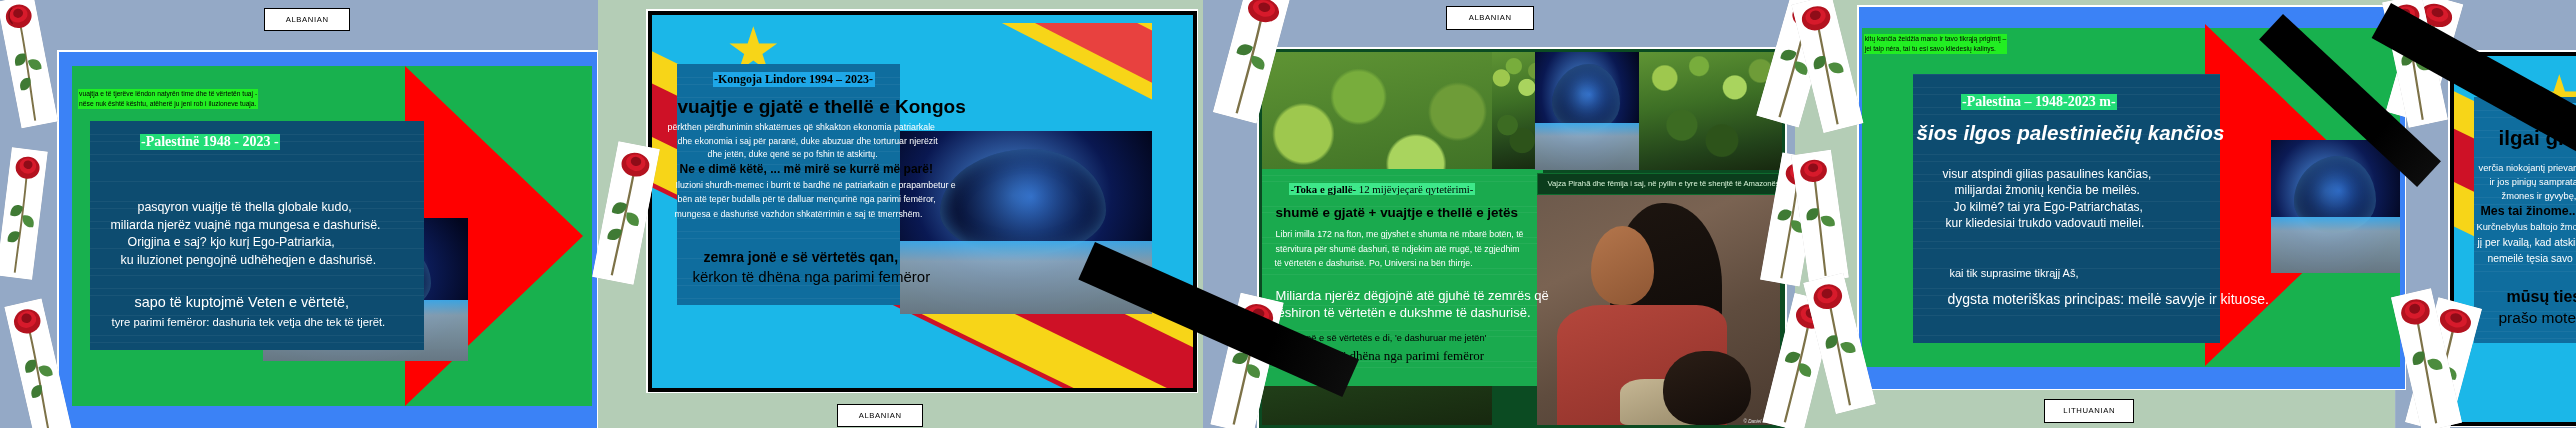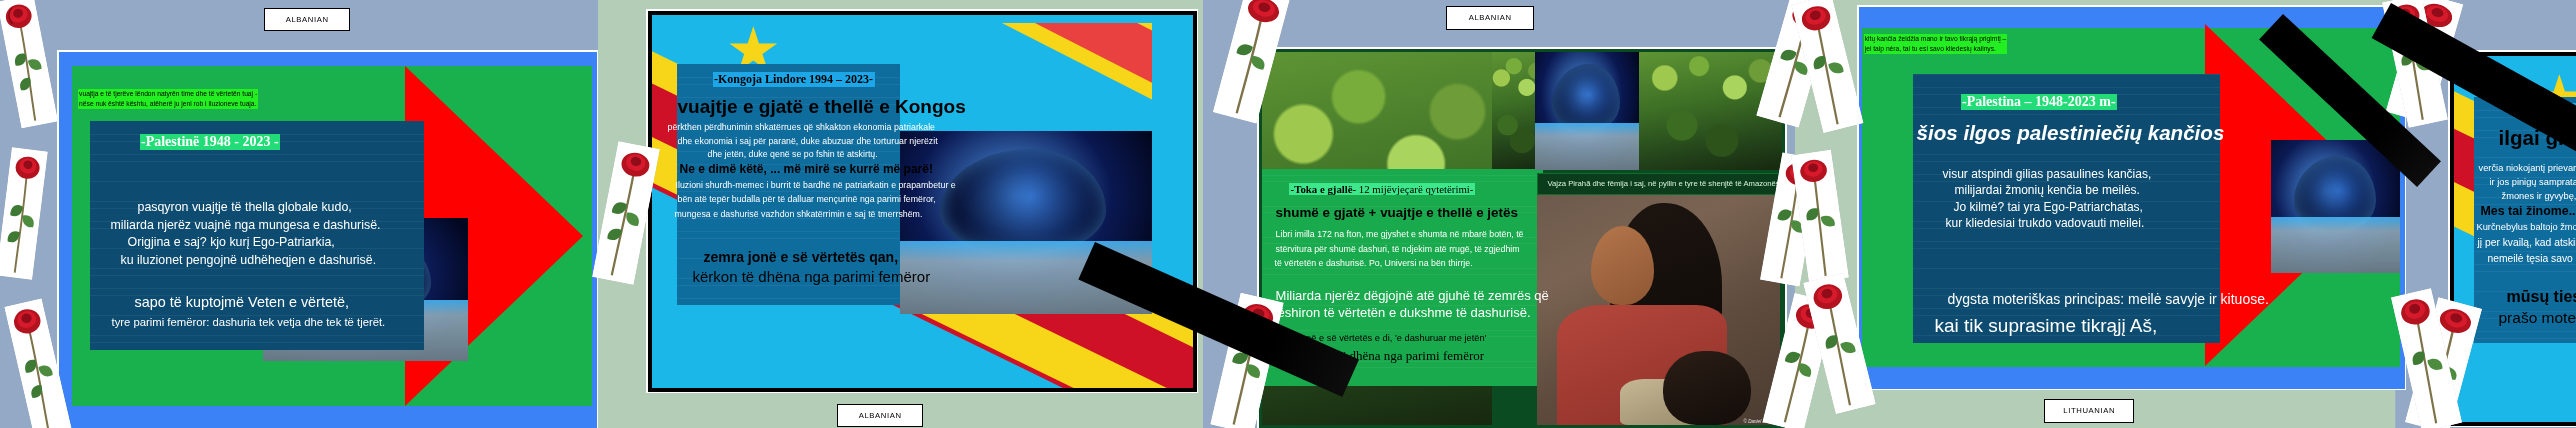--- a/index.html
+++ b/index.html
@@ -411,21 +411,21 @@
         <div>jei taip nėra, tai tu esi savo kliedesių kalinys.</div>
       </div>
 
       <div class="pal-box" style="left:54px;top:67px;width:307px;height:269px;"></div>
       <div class="pal-title" style="left:102px;top:87px;font-size:14px;">-Palestina – 1948-2023 m-</div>
       <div class="pal-h1" style="left:58px;top:114px;font-size:20.6px;">šios ilgos palestiniečių kančios</div>
       <div class="pal-line" style="left:84px;top:160px;font-size:12px;">visur atspindi gilias pasaulines kančias,</div>
       <div class="pal-line" style="left:96px;top:176px;font-size:12px;">milijardai žmonių kenčia be meilės.</div>
       <div class="pal-line" style="left:95px;top:193px;font-size:12px;">Jo kilmė?  tai yra Ego-Patriarchatas,</div>
       <div class="pal-line" style="left:87px;top:209px;font-size:12px;">kur kliedesiai trukdo vadovauti meilei.</div>
-      <div class="pal-line" style="left:76px;top:260px;font-size:19px;margin-top:48px;">kai tik suprasime tikrąjį Aš,</div>
+      <div class="pal-line" style="left:91px;top:260px;font-size:11px;">kai tik suprasime tikrąjį Aš,</div>
       <div class="pal-line" style="left:57px;top:284px;font-size:14px;margin-left:32px;">dygsta moteriškas principas: meilė savyje ir kituose.</div>
     </div>
   </div>
 
   <div class="ribbon" style="left:2283px;top:14.4px;width:216px;height:35px;transform:rotate(43deg);transform-origin:left top;"></div>
 
   <div class="rose" style="left:2402px;top:-4.1px;width:45px;height:124px;transform:rotate(16deg);">
     <svg viewBox="0 0 60 210" preserveAspectRatio="none">
       <rect width="60" height="210" fill="#fff"></rect>
       <path d="M30 46 C32 100 31 150 31 202" stroke="#7d7248" stroke-width="3.2" fill="none"></path>

